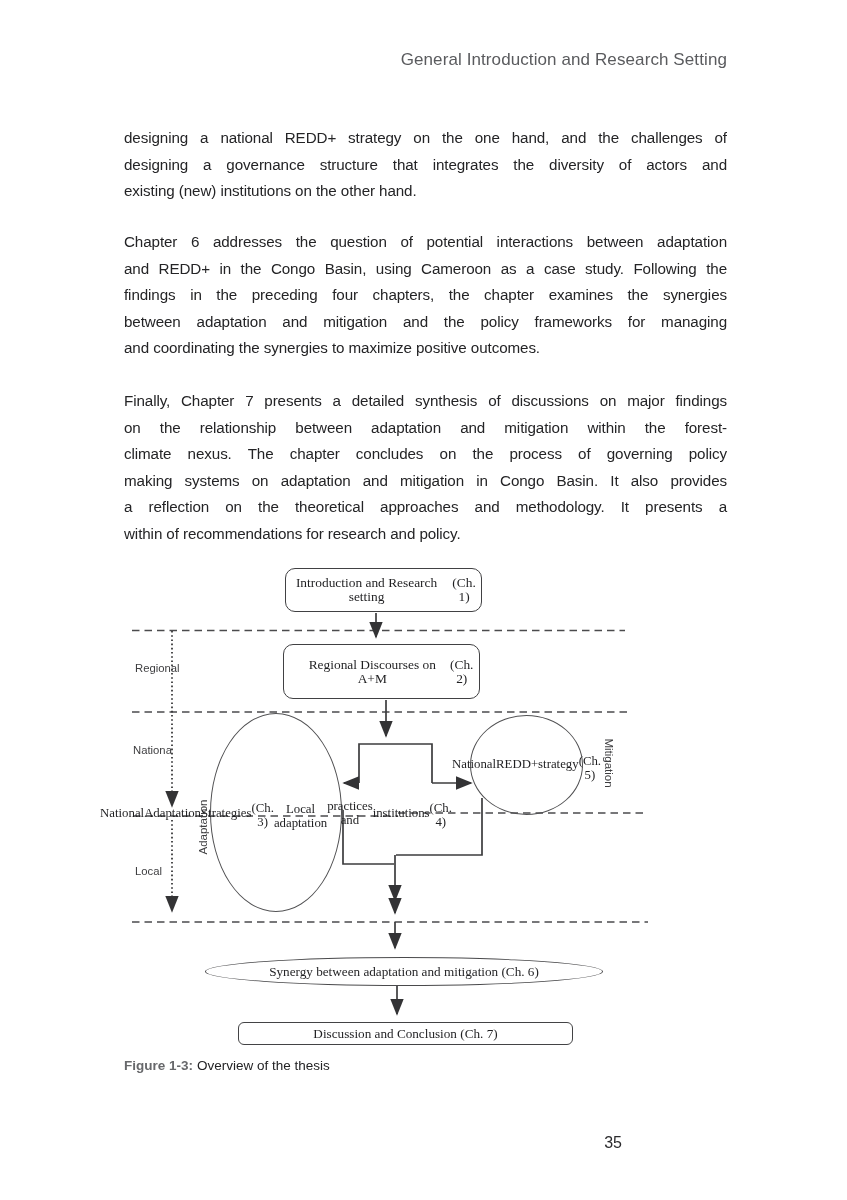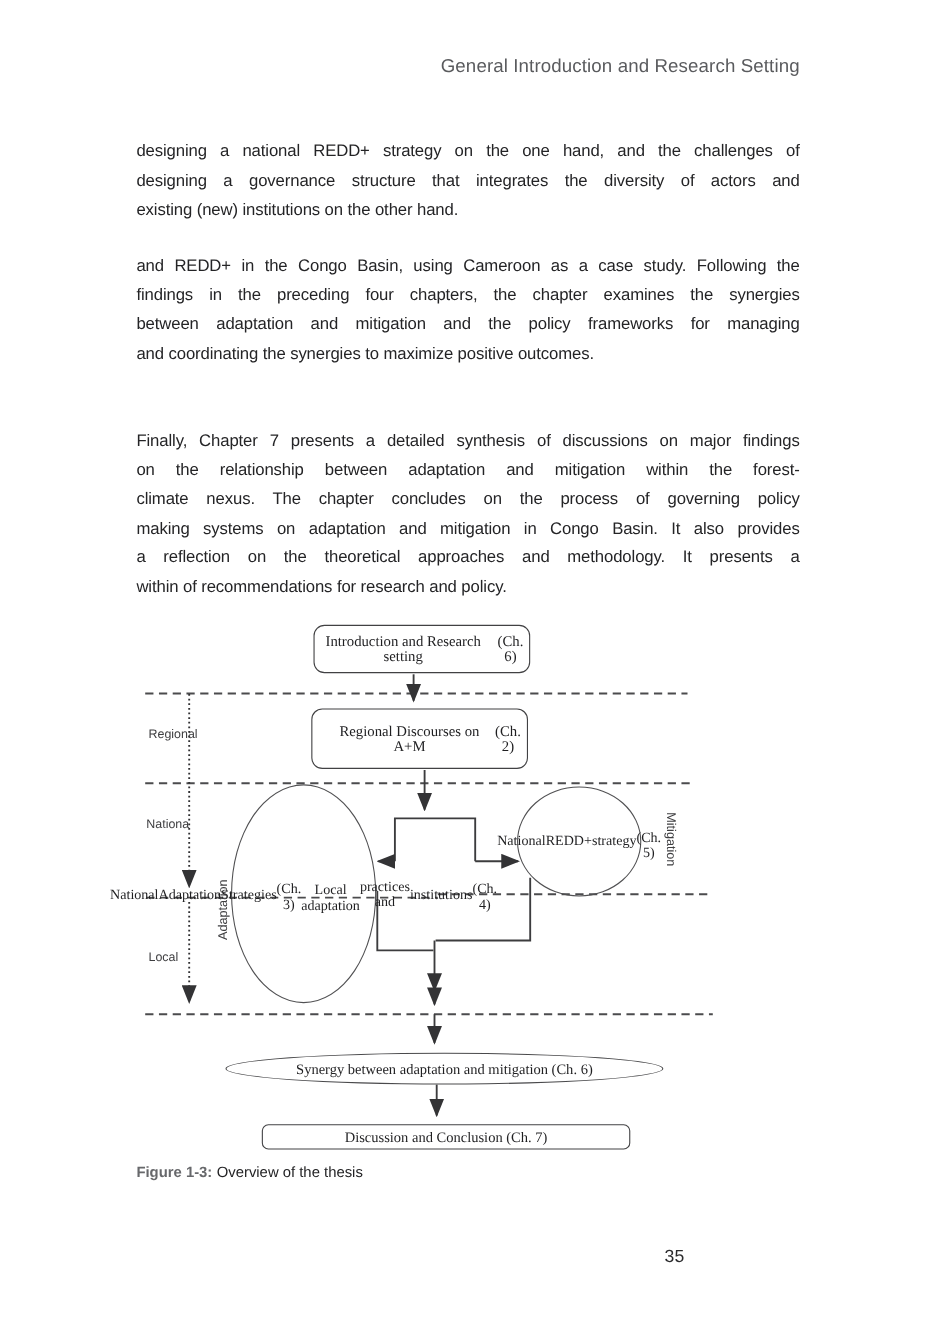--- a/index.html
+++ b/index.html
@@ -60,20 +60,21 @@
   <div class="chapter-tab"></div>
   <div class="chapter-number">1</div>
 
   <div class="para p1">
     <div class="line">designing a national REDD+ strategy on the one hand, and the challenges of</div>
     <div class="line">designing a governance structure that integrates the diversity of actors and</div>
     <div class="line last">existing (new) institutions on the other hand.</div>
   </div>
 
   <div class="para p2">
+    <div class="line">Chapter 6 addresses the question of potential interactions between adaptation</div>
     <div class="line">and REDD+ in the Congo Basin, using Cameroon as a case study. Following the</div>
     <div class="line">findings in the preceding four chapters, the chapter examines the synergies</div>
     <div class="line">between adaptation and mitigation and the policy frameworks for managing</div>
     <div class="line last">and coordinating the synergies to maximize positive outcomes.</div>
   </div>
 
   <div class="para p3">
     <div class="line">Finally, Chapter 7 presents a detailed synthesis of discussions on major findings</div>
     <div class="line">on the relationship between adaptation and mitigation within the forest-</div>
     <div class="line">climate nexus. The chapter concludes on the process of governing policy</div>
@@ -109,21 +110,21 @@
       <polyline points="482,798 482,855 396,855"></polyline>
       <line x1="395" y1="855" x2="395" y2="900" marker-end="url(#ah)"></line>
       <line x1="395" y1="898" x2="395" y2="913" marker-end="url(#ah)"></line>
       <line x1="395" y1="922" x2="395" y2="948" marker-end="url(#ah)"></line>
       <line x1="397" y1="986" x2="397" y2="1014" marker-end="url(#ah)"></line>
     </g>
   </svg>
 
   <div class="node box-ch1">
     <div>Introduction and Research setting</div>
-    <div>(Ch. 6)</div>
+    <div>(Ch. 1)</div>
   </div>
 
   <div class="node box-ch2">
     <div>Regional Discourses on A+M</div>
     <div>(Ch. 2)</div>
   </div>
 
   <div class="node ellipse-ch34">
     <div>National</div>
     <div>Adaptation</div>

